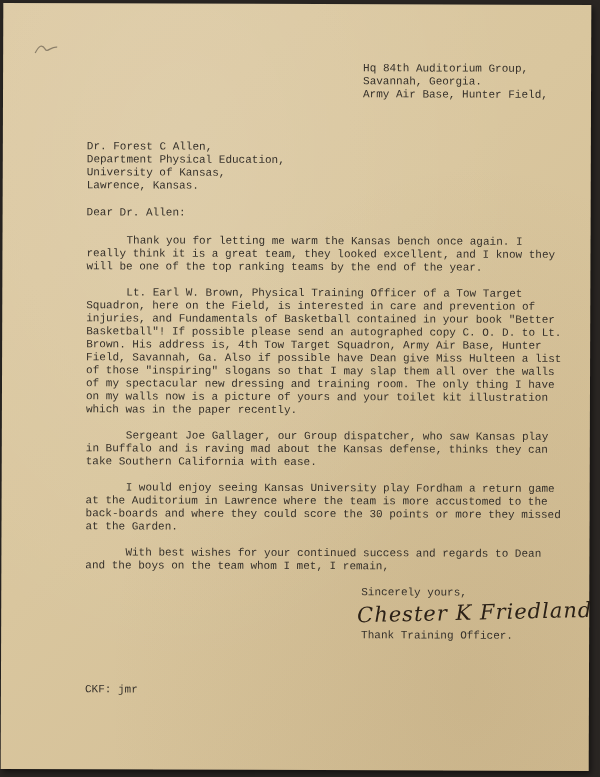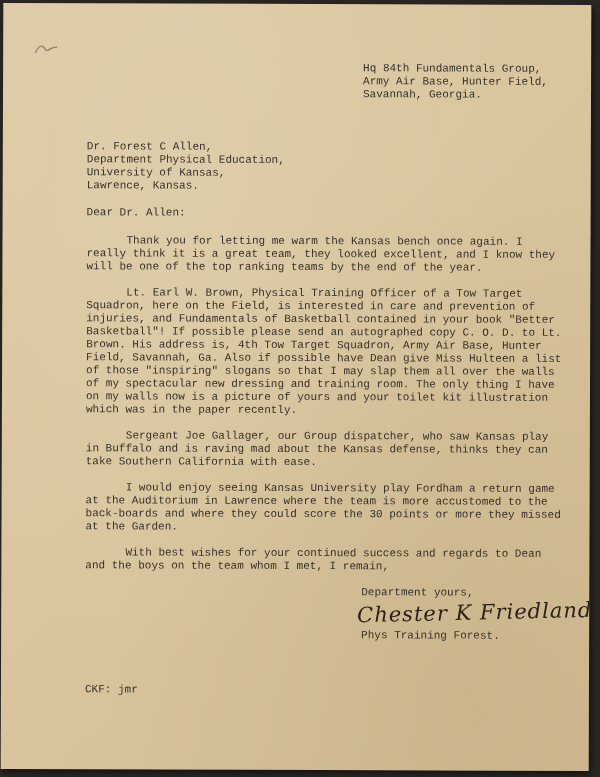--- a/index.html
+++ b/index.html
@@ -88,46 +88,46 @@
 <body>
 
 <div class="scan-stage">
   <div class="paper">
 
     <svg class="pencil-mark" viewBox="0 0 26 16">
       <path d="M2 12 C 6 4, 9 3, 12 8 C 14 12, 18 5, 24 6" fill="none" stroke="#4a4238" stroke-width="1.2"></path>
     </svg>
 
     <div class="letterhead">
-      <span class="line">Hq 84th Fundamentals Group,</span>
+      <span class="line">Hq 84th Auditorium Group,</span>
+      <span class="line">Savannah, Georgia.</span>
       <span class="line">Army Air Base, Hunter Field,</span>
-      <span class="line">Savannah, Georgia.</span>
     </div>
 
     <div class="recipient">
       <span class="line">Dr. Forest C Allen,</span>
       <span class="line">Department Physical Education,</span>
       <span class="line">University of Kansas,</span>
       <span class="line">Lawrence, Kansas.</span>
     </div>
 
     <div class="salutation">Dear Dr. Allen:</div>
 
     <div class="body-block">
       <p class="para">Thank you for letting me warm the Kansas bench once again.  I really think it is a great team, they looked excellent, and I know they will be one of the top ranking teams by the end of the year.</p>
       <p class="para">Lt. Earl W. Brown, Physical Training Officer of a Tow Target Squadron, here on the Field, is interested in care and prevention of injuries, and Fundamentals of Basketball contained in your book "Better Basketball"!  If possible please send an autographed copy C. O. D. to Lt. Brown.  His address is, 4th Tow Target Squadron, Army Air Base, Hunter Field, Savannah, Ga. Also if possible have Dean give Miss Hulteen a list of those "inspiring" slogans so that I may slap them all over the walls of my spectacular new dressing and training room.  The only thing I have on my walls now is a picture of yours and your toilet kit illustration which was in the paper recently.</p>
       <p class="para">Sergeant Joe Gallager, our Group dispatcher, who saw Kansas play in Buffalo and is raving mad about the Kansas defense, thinks they can take Southern California with ease.</p>
       <p class="para">I would enjoy seeing Kansas University play Fordham a return game at the Auditorium in Lawrence where the team is more accustomed to the back-boards and where they could score the 30 points or more they missed at the Garden.</p>
       <p class="para">With best wishes for your continued success and regards to Dean and the boys on the team whom I met, I remain,</p>
     </div>
 
     <div class="closing-block">
-      <div>Department yours,</div>
+      <div>Sincerely yours,</div>
       <div class="signature">Chester K Friedland</div>
       <div class="typed-name">
-        <div>Phys Training Forest.</div>
+        <div>Thank Training Officer.</div>
       </div>
     </div>
 
     <div class="reference">CKF: jmr</div>
 
   </div>
 </div>
 
 </body></html>

